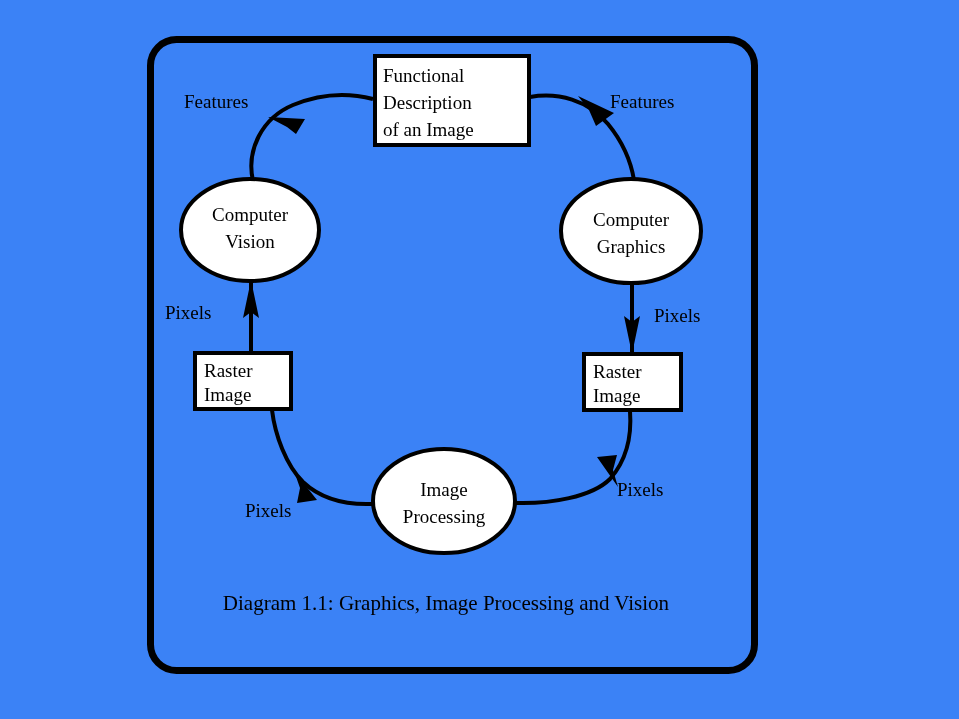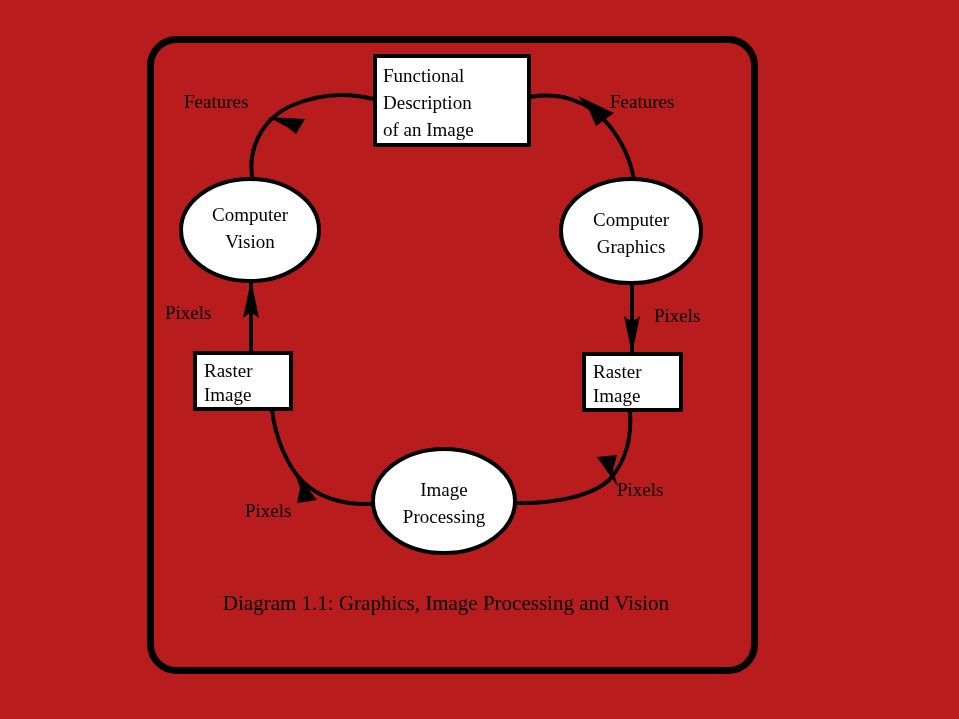--- a/index.html
+++ b/index.html
@@ -4,21 +4,21 @@
 <style>
   html, body {
     margin: 0;
     padding: 0;
     background: #ffffff;
   }
   #page {
     position: relative;
     width: 959px;
     height: 719px;
-    background: #b91c1c;
+    background: #3b82f6;
     overflow: hidden;
     font-family: "Liberation Serif", "DejaVu Serif", serif;
     text-decoration: underline;
   }
   #diagram-svg {
     display: block;
     width: 959px;
     height: 719px;
   }
   .node-label,

